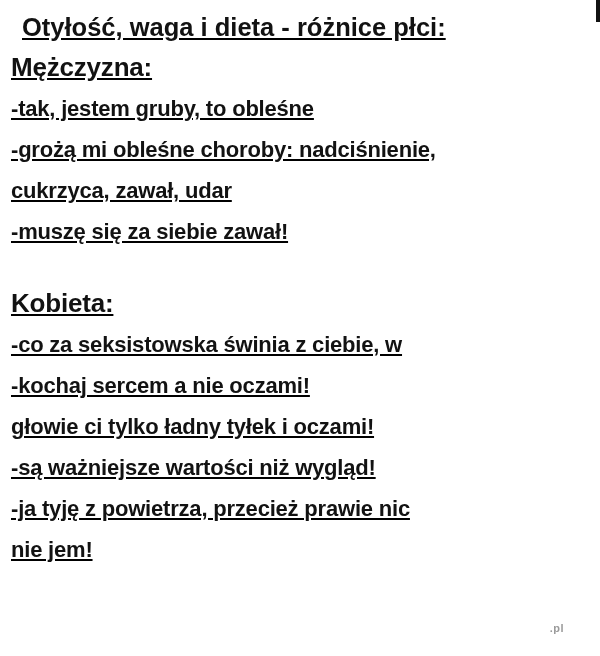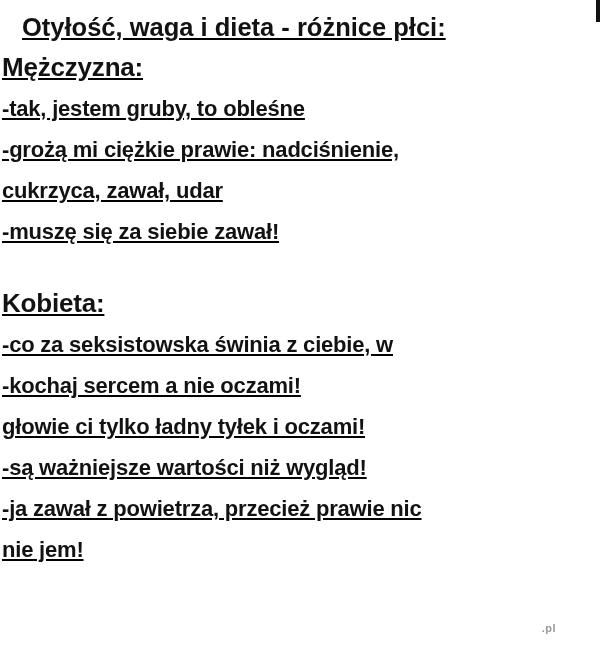--- a/index.html
+++ b/index.html
@@ -22,20 +22,21 @@
     padding: 8px 0 0 0;
     text-decoration: underline;
   }
   .text-block {
     color: #121212;
     font-weight: bold;
     font-size: 26px;
     line-height: 41px;
     letter-spacing: -0.2px;
     padding-left: 2px;
+    margin-left: 9px;
   }
   .title-line {
     font-size: 25.5px;
     font-weight: bold;
     line-height: 38px;
     padding-left: 22px;
     white-space: nowrap;
     color: #121212;
   }
   .heading {
@@ -59,21 +60,21 @@
   .edge-bar {
     position: absolute;
     top: 0;
     right: 0;
     width: 4px;
     height: 22px;
     background: #121212;
   }
   .watermark {
     position: absolute;
-    right: 44px;
+    right: 36px;
     bottom: 22px;
     font-size: 11px;
     font-weight: bold;
     color: #9a9a9a;
     letter-spacing: 0.5px;
     margin-top: 9px;
   }
 </style>
 </head>
 <body>
@@ -82,34 +83,34 @@
 
   <div class="edge-bar"></div>
 
   <div class="title-line">Otyłość, waga i dieta - różnice płci:</div>
 
   <div class="text-block">
 
     <div class="section">
       <div class="heading">Mężczyzna:</div>
       <div class="line">-tak, jestem gruby, to obleśne</div>
-      <div class="line">-grożą mi ciężkie prawie: nadciśnienie,</div>
+      <div class="line">-grożą mi obleśne choroby: nadciśnienie,</div>
       <div class="line">cukrzyca, zawał, udar</div>
       <div class="line">-muszę się za siebie zawał!</div>
     </div>
 
     <div class="spacer"></div>
 
     <div class="section">
       <div class="heading">Kobieta:</div>
       <div class="line">-co za seksistowska świnia z ciebie, w</div>
       <div class="line">-kochaj sercem a nie oczami!</div>
       <div class="line">głowie ci tylko ładny tyłek i oczami!</div>
       <div class="line">-są ważniejsze wartości niż wygląd!</div>
-      <div class="line">-ja zawał z powietrza, przecież prawie nic</div>
+      <div class="line">-ja tyję z powietrza, przecież prawie nic</div>
       <div class="line">nie jem!</div>
     </div>
 
   </div>
 
   <div class="watermark">.pl</div>
 
 </div>
 
 </body></html>

